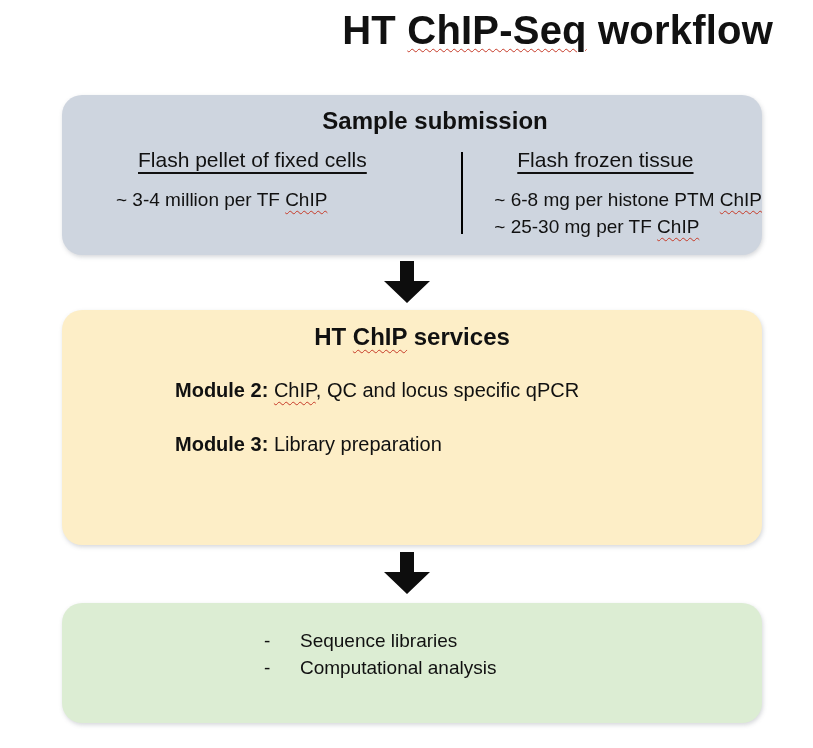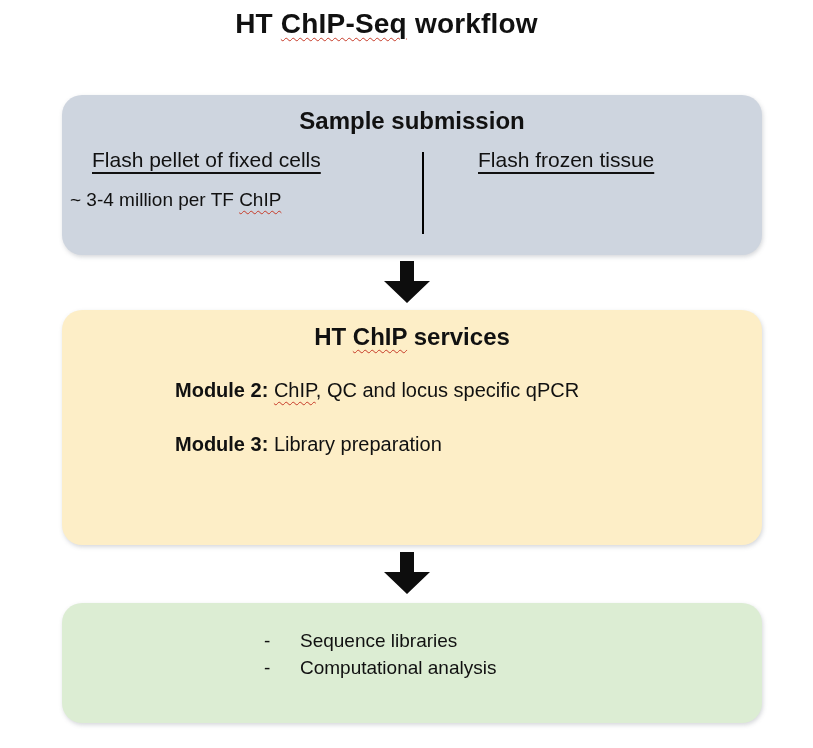--- a/index.html
+++ b/index.html
@@ -21,22 +21,22 @@
     width:813px;
     height:748px;
     background:#ffffff;
     overflow:hidden;
   }
   .page-title{
     position:absolute;
     top:8px;
     left:0;
     width:773px;
-    text-align:center;
-    font-size:28px;
+    text-align:right;
+    font-size:40px;
     font-weight:bold;
     letter-spacing:.2px;
     white-space:pre;
   }
   .misspell{
     text-decoration:underline;
     text-decoration-style:wavy;
     text-decoration-color:var(--misspell);
     text-decoration-thickness:1px;
     text-underline-offset:4px;
@@ -52,20 +52,21 @@
     text-align:center;
     font-size:24px;
     font-weight:bold;
   }
   
   .box-sample{
     top:95px;
     height:160px;
     background:var(--sample-box);
     padding-top:12px;
+    padding-left:46px;
   }
   .cols{
     display:flex;
     margin-top:13px;
     padding-left:8px;
   }
   .col-left{width:352px;}
   .col-right{flex:1;padding-left:31px;}
   .colhead{
     display:inline-block;
@@ -143,20 +144,24 @@
     <div class="cols">
       <div class="col-left">
         <span class="colhead">Flash pellet of fixed cells</span>
         <div class="bullets">
           <p class="bullet"><span>~ 3-4 million per TF </span><span class="misspell">ChIP</span></p>
         </div>
       </div>
       <div class="col-divider"></div>
       <div class="col-right">
         <span class="colhead">Flash frozen tissue</span>
+        <div class="bullets">
+          <p class="bullet"><span>~ 6-8 mg per histone PTM </span><span class="misspell">ChIP</span></p>
+          <p class="bullet"><span>~ 25-30 mg per TF </span><span class="misspell">ChIP</span></p>
+        </div>
       </div>
     </div>
   </section>
 
   <svg class="down-arrow arrow-1" viewBox="0 0 46 42" aria-hidden="true">
     <path d="M16 0 h14 v20 h16 L23 42 L0 20 h16 Z" fill="#0d0d0d"></path>
   </svg>
 
   <section class="box box-services">
     <h2><span>HT </span><span class="misspell">ChIP</span><span> services</span></h2>

